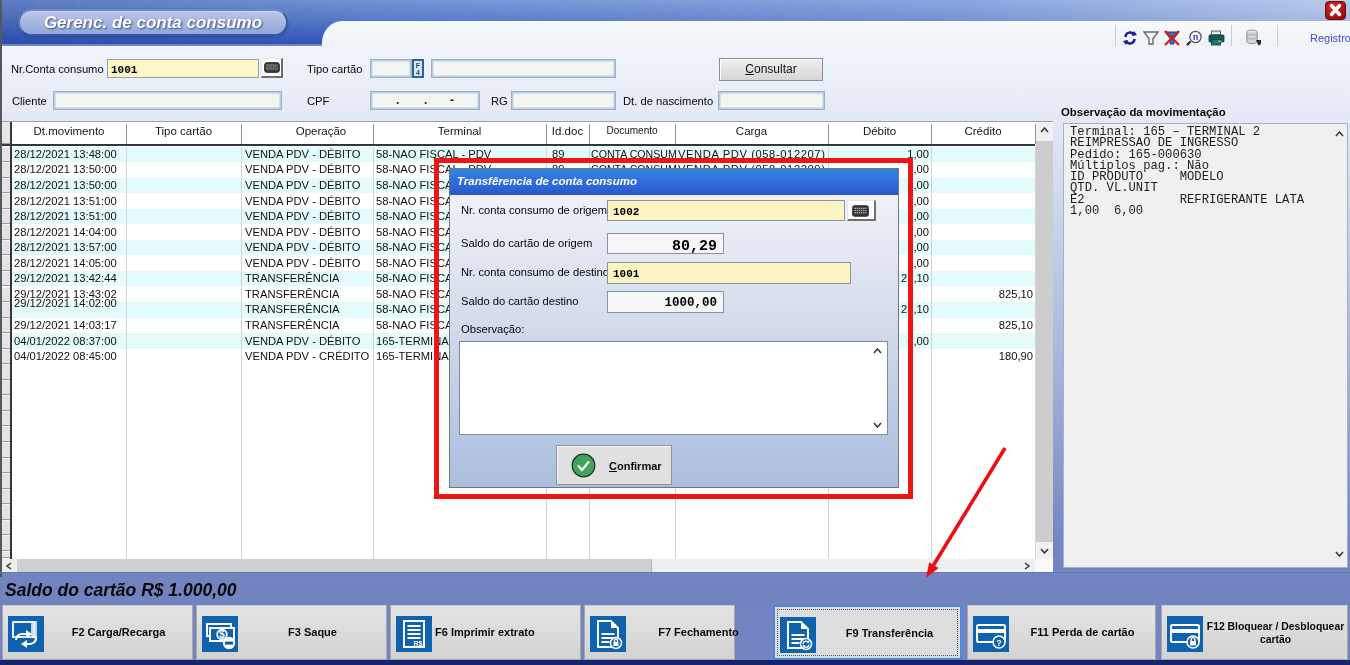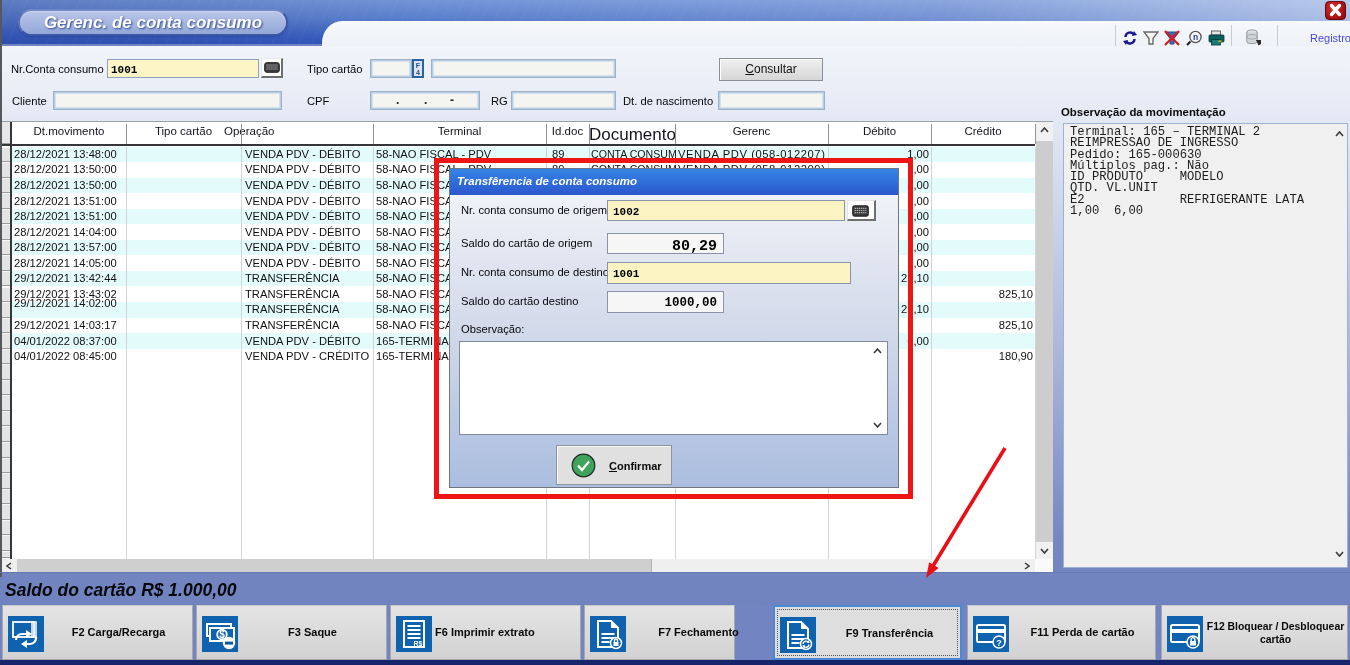--- a/index.html
+++ b/index.html
@@ -92,25 +92,25 @@
     <span style="position:absolute;left:80px;top:0px;">-</span>
   </div>
 <div class="lbl" style="left:491px;top:95px;">RG</div>
 <div class="inp" style="left:511px;top:91px;width:105px;height:19px;"></div>
 <div class="lbl" style="left:623px;top:95px;">Dt. de nascimento</div>
 <div class="inp" style="left:718px;top:91px;width:107px;height:19px;"></div>
 <div class="ab" style="left:0;top:0;width:2px;height:577px;background:#55585c;"></div>
 <div class="ab" id="tbl" style="left:2px;top:121px;width:1051px;height:450px;background:#fff;border-top:1px solid #9aa0a8;">
 <div class="ab" style="left:10px;top:3px;width:114px;text-align:center;font-size:11.5px;color:#14141e;">Dt.movimento</div>
 <div class="ab" style="left:124px;top:3px;width:115px;text-align:center;font-size:11.5px;color:#14141e;">Tipo cartão</div>
-<div class="ab" style="left:222px;top:3px;width:132px;font-size:11.5px;color:#14141e;">Operação</div>
+<div class="ab" style="left:253px;top:3px;width:132px;text-align:center;font-size:11.5px;color:#14141e;">Operação</div>
 <div class="ab" style="left:371px;top:3px;width:173px;text-align:center;font-size:11.5px;color:#14141e;">Terminal</div>
 <div class="ab" style="left:544px;top:3px;width:43px;text-align:center;font-size:11.5px;color:#14141e;">Id.doc</div>
-<div class="ab" style="left:587px;top:3px;width:86px;text-align:center;font-size:17px;color:#14141e;">Documento</div>
-<div class="ab" style="left:673px;top:3px;width:153px;text-align:center;font-size:11.5px;color:#14141e;">Gerenc</div>
+<div class="ab" style="left:587px;top:3px;width:86px;text-align:center;font-size:10px;color:#14141e;">Documento</div>
+<div class="ab" style="left:673px;top:3px;width:153px;text-align:center;font-size:11.5px;color:#14141e;">Carga</div>
 <div class="ab" style="left:826px;top:3px;width:103px;text-align:center;font-size:11.5px;color:#14141e;">Débito</div>
 <div class="ab" style="left:929px;top:3px;width:104px;text-align:center;font-size:11.5px;color:#14141e;">Crédito</div>
 <div class="ab" style="left:124px;top:2px;width:1px;height:20px;background:#8f949b;"></div>
 <div class="ab" style="left:239px;top:2px;width:1px;height:20px;background:#8f949b;"></div>
 <div class="ab" style="left:371px;top:2px;width:1px;height:20px;background:#8f949b;"></div>
 <div class="ab" style="left:544px;top:2px;width:1px;height:20px;background:#8f949b;"></div>
 <div class="ab" style="left:587px;top:2px;width:1px;height:20px;background:#8f949b;"></div>
 <div class="ab" style="left:673px;top:2px;width:1px;height:20px;background:#8f949b;"></div>
 <div class="ab" style="left:826px;top:2px;width:1px;height:20px;background:#8f949b;"></div>
 <div class="ab" style="left:929px;top:2px;width:1px;height:20px;background:#8f949b;"></div>

